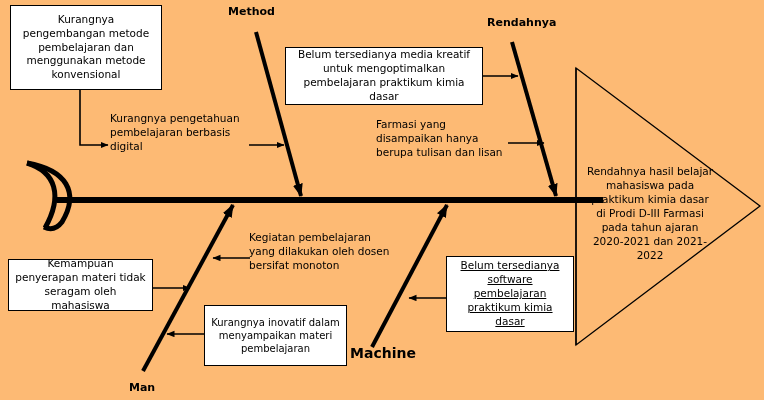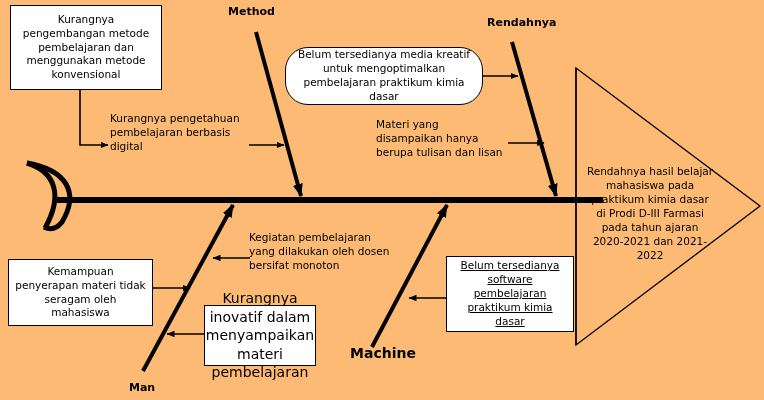--- a/index.html
+++ b/index.html
@@ -134,33 +134,33 @@
   <div class="cat-label" style="left:487px; top:16px; font-size:11px;">Rendahnya</div>
   <div class="cat-label" style="left:129px; top:381px; font-size:11px;">Man</div>
   <div class="cat-label" style="left:350px; top:345px; font-size:14px;">Machine</div>
 
   <div class="cause-box" style="left:10px; top:5px; width:152px; height:85px; font-size:10.5px; padding:20px 7px;">
     <span>Kurangnya pengembangan metode pembelajaran dan menggunakan metode konvensional</span>
   </div>
 
   <div class="free-text" style="left:110px; top:112px; width:140px; font-size:10.5px;">Kurangnya pengetahuan pembelajaran berbasis digital</div>
 
-  <div class="cause-box" style="left:285px; top:47px; width:198px; height:58px; font-size:10.5px; padding:17px 6px;border-radius:23px;">
+  <div class="cause-box" style="left:285px; top:47px; width:198px; height:58px; font-size:10.5px; padding:17px 6px;">
     <span>Belum tersedianya media kreatif untuk mengoptimalkan pembelajaran praktikum kimia dasar</span>
   </div>
 
-  <div class="free-text" style="left:376px; top:118px; width:132px; font-size:10.5px;">Materi yang disampaikan hanya berupa tulisan dan lisan</div>
+  <div class="free-text" style="left:376px; top:118px; width:132px; font-size:10.5px;">Farmasi yang disampaikan hanya berupa tulisan dan lisan</div>
 
-  <div class="cause-box" style="left:8px; top:259px; width:145px; height:67px; font-size:10.5px; padding:2px 6px;">
+  <div class="cause-box" style="left:8px; top:259px; width:145px; height:52px; font-size:10.5px; padding:2px 6px;">
     <span>Kemampuan penyerapan materi tidak seragam oleh mahasiswa</span>
   </div>
 
   <div class="free-text" style="left:249px; top:231px; width:146px; font-size:10.5px;">Kegiatan pembelajaran yang dilakukan oleh dosen bersifat monoton</div>
 
-  <div class="cause-box" style="left:204px; top:305px; width:112px; height:61px; font-size:14px; padding:12px 5px;">
+  <div class="cause-box" style="left:204px; top:305px; width:143px; height:61px; font-size:10px; padding:12px 5px;">
     <span>Kurangnya inovatif dalam menyampaikan materi pembelajaran</span>
   </div>
 
   <div class="cause-box" style="left:446px; top:256px; width:128px; height:76px; font-size:10.5px; padding:2px 5px;text-decoration:underline;">
     <span>Belum tersedianya software pembelajaran praktikum kimia dasar</span>
   </div>
 
   <div class="effect-text" style="left:586px; top:165px; width:128px; font-size:10.5px;">Rendahnya hasil belajar mahasiswa pada praktikum kimia dasar di Prodi D-III Farmasi pada tahun ajaran 2020-2021 dan 2021-2022</div>
 
 </div>

